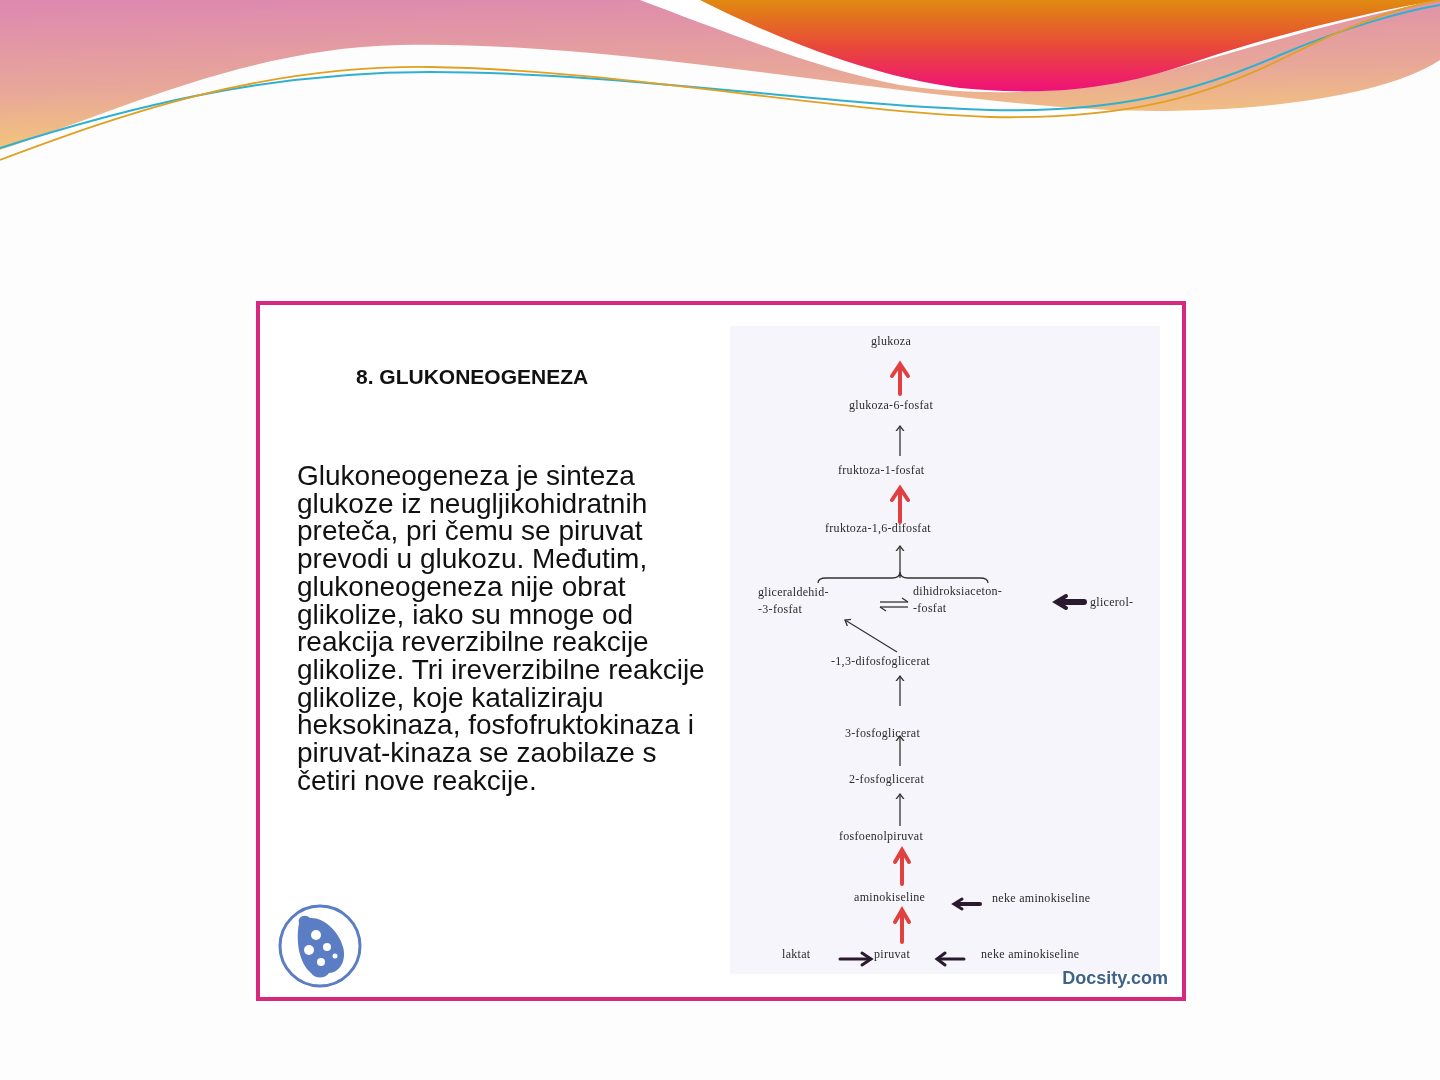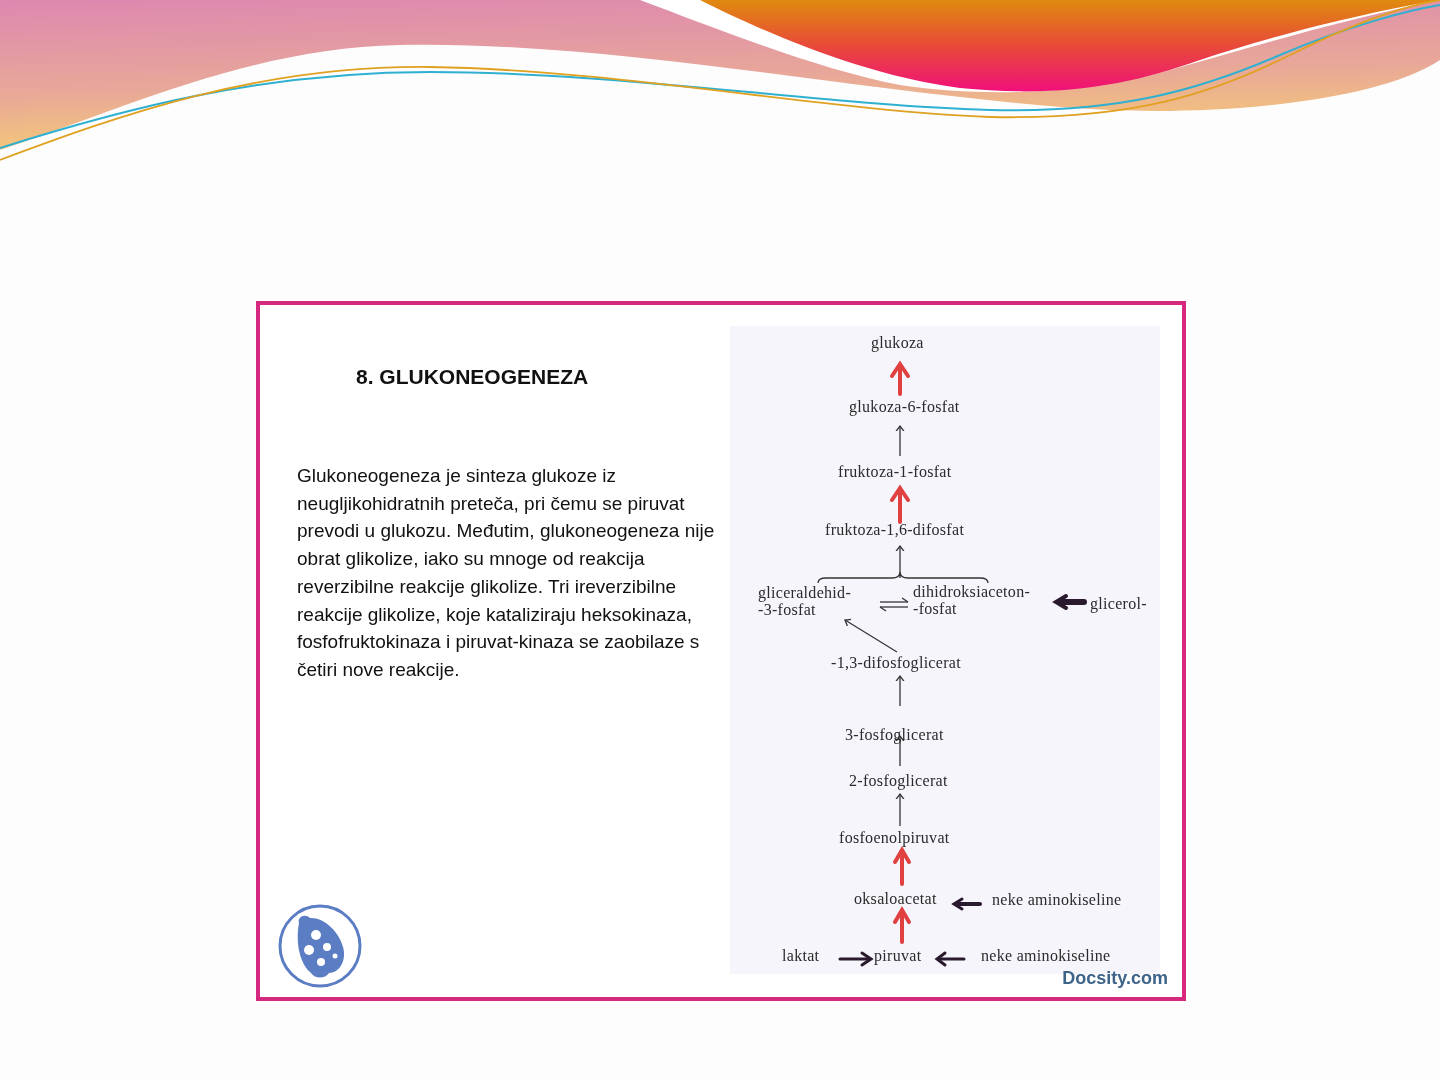--- a/index.html
+++ b/index.html
@@ -12,28 +12,28 @@
     .slide-frame {
       position: absolute; left: 256px; top: 301px; width: 922px; height: 692px;
       border: 4px solid #d6287f; background: #ffffff; box-sizing: content-box;
     }
     .slide-title {
       position: absolute; left: 96px; top: 60px;
       font-size: 21px; font-weight: bold; color: #111;
     }
     .slide-body {
       position: absolute; left: 37px; top: 157px; width: 420px;
-      font-size: 19px; line-height: 27.7px; color: #111;
+      font-size: 28px; line-height: 27.7px; color: #111;
     }
     .diagram {
       position: absolute; left: 470px; top: 21px; width: 430px; height: 648px;
       background: #f5f5fb;
       font-family: "Liberation Serif", serif; color: #2b2b2b;
     }
-    .node { position: absolute; font-size: 16px; white-space: nowrap; letter-spacing: 0.3px; }
+    .node { position: absolute; font-size: 12px; white-space: nowrap; letter-spacing: 0.3px; }
     .arrow-svg { position: absolute; left: 0; top: 0; overflow: visible; }
     .watermark {
       position: absolute; right: 14px; bottom: 8px;
       font-family: "Liberation Sans", sans-serif; font-weight: bold;
       font-size: 18px; color: #3e6389;
     }
     .logo { position: absolute; left: 17px; top: 598px; width: 86px; height: 86px; }
   </style>
 </head>
 <body>
@@ -116,21 +116,21 @@
     <div class="node" style="left:183px; top:257px; line-height:17px;">
       <div>dihidroksiaceton-</div>
       <div>-fosfat</div>
     </div>
     <div class="node" style="left:360px; top:269px;">glicerol-</div>
 
     <div class="node" style="left:101px; top:328px;">-1,3-difosfoglicerat</div>
     <div class="node" style="left:115px; top:386px;margin-top:14px;">3-fosfoglicerat</div>
     <div class="node" style="left:119px; top:446px;">2-fosfoglicerat</div>
     <div class="node" style="left:109px; top:503px;">fosfoenolpiruvat</div>
-    <div class="node" style="left:124px; top:564px;">oksaloacetat</div>
+    <div class="node" style="left:124px; top:564px;">aminokiseline</div>
     <div class="node" style="left:262px; top:565px;">neke aminokiseline</div>
     <div class="node" style="left:52px; top:621px;">laktat</div>
     <div class="node" style="left:144px; top:621px;">piruvat</div>
     <div class="node" style="left:251px; top:621px;">neke aminokiseline</div>
   </div>
 
   <div class="watermark">Docsity.com</div>
 
   <svg class="logo" viewBox="0 0 86 86">
     <circle cx="43" cy="43" r="40" fill="#ffffff" stroke="#5b7dc4" stroke-width="3"></circle>

